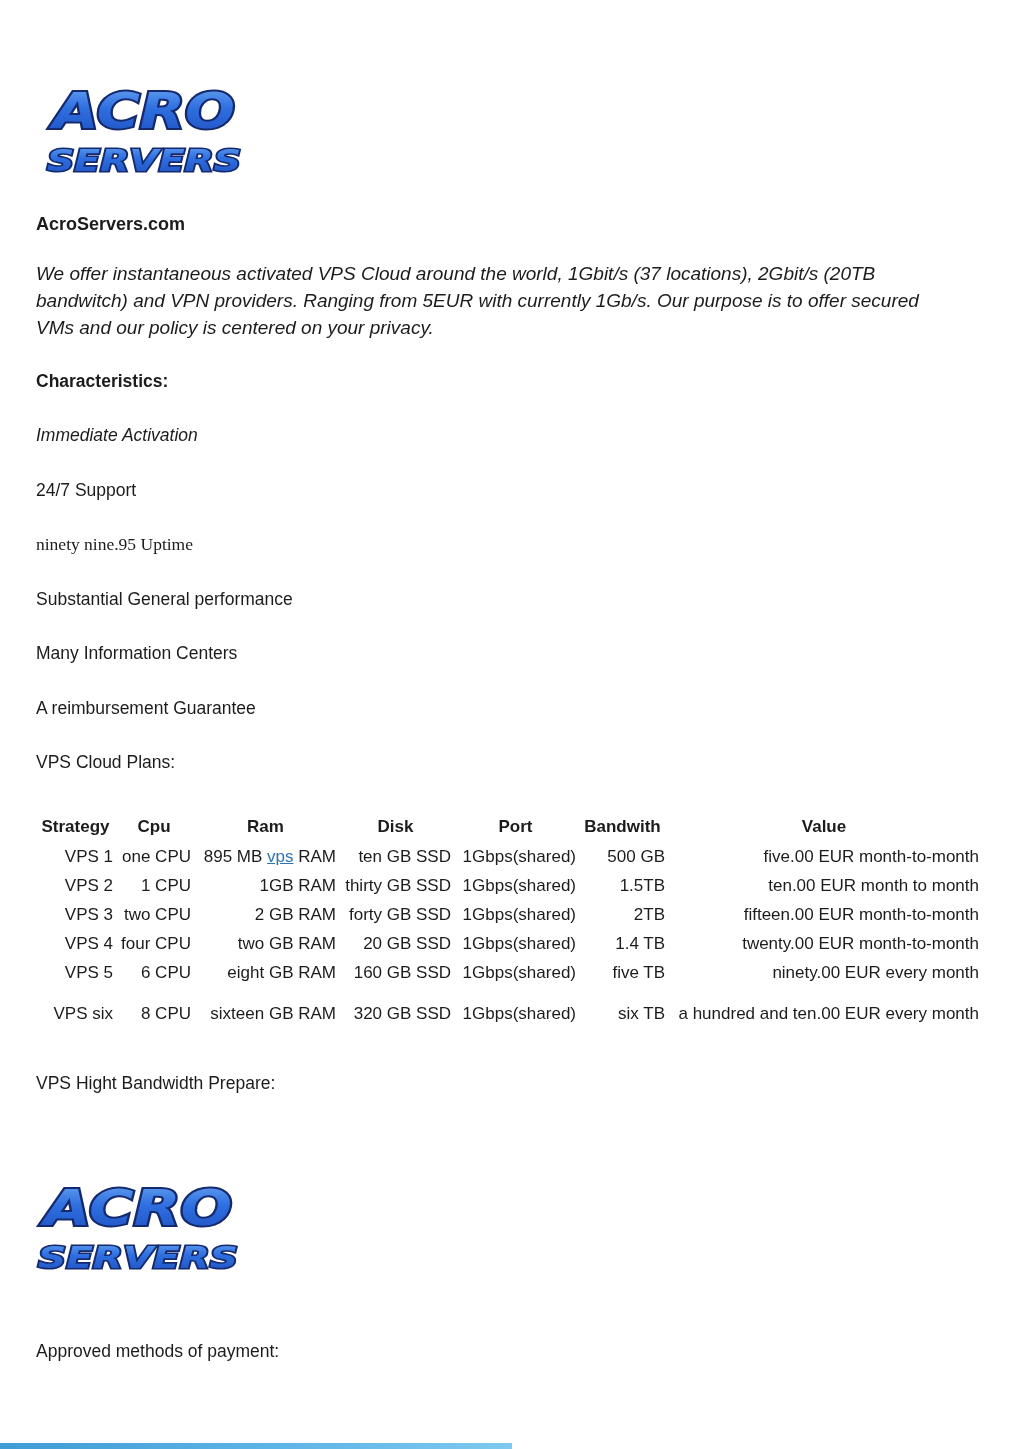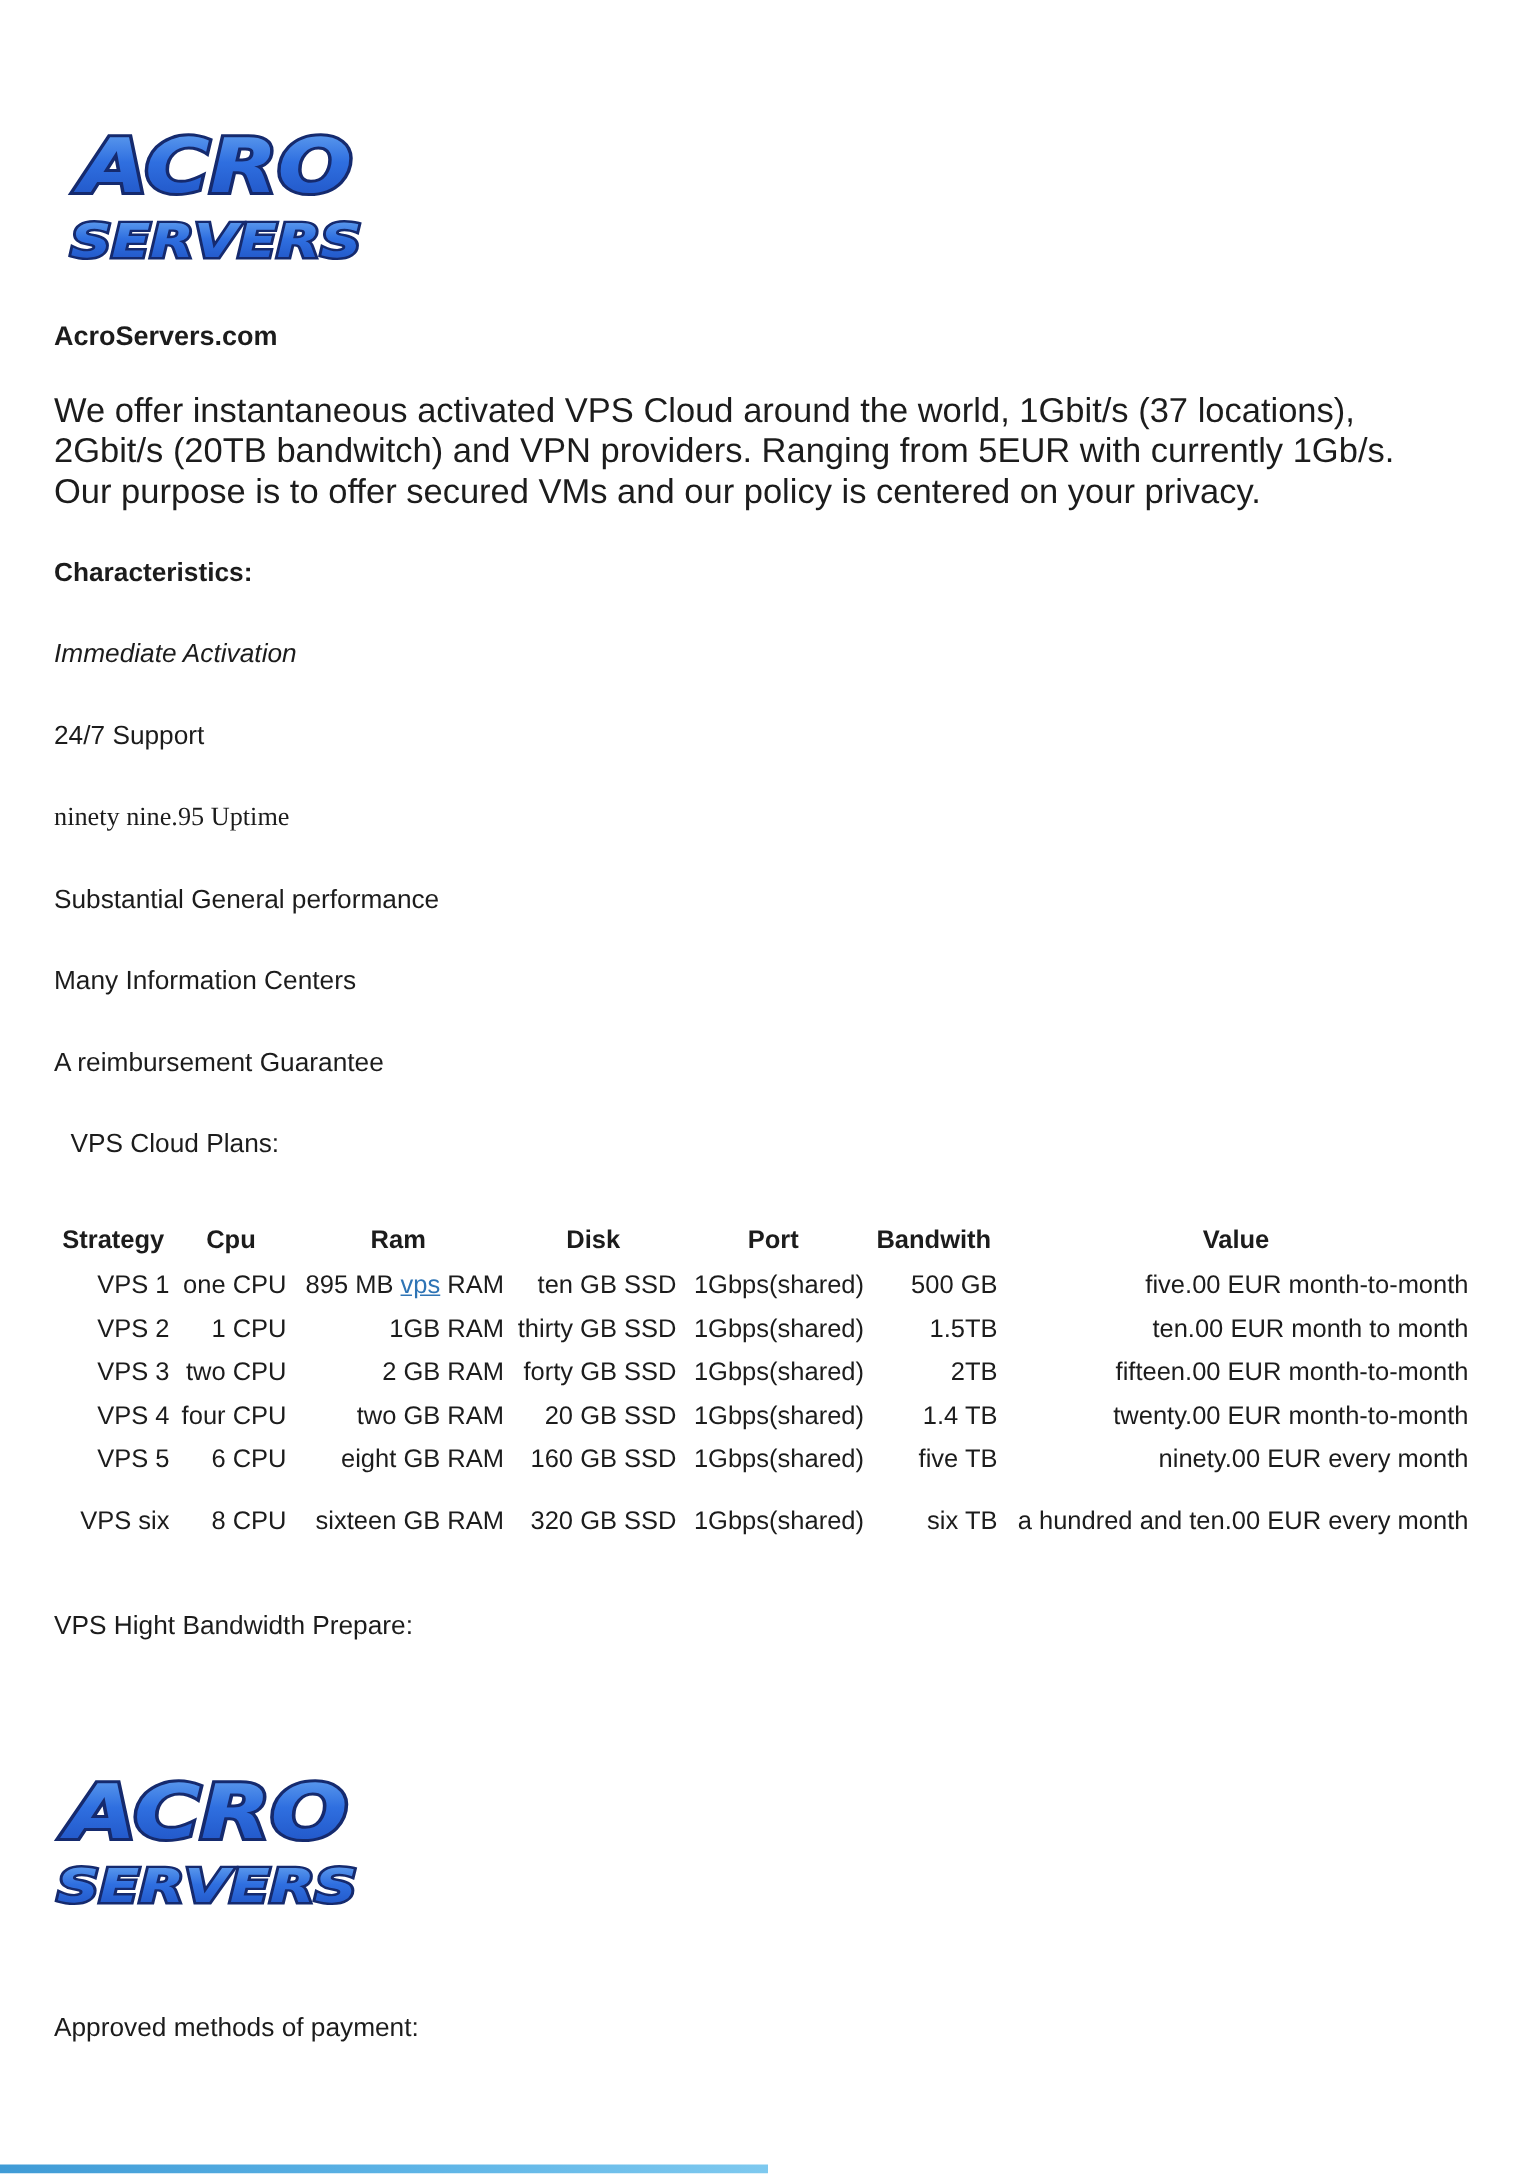--- a/index.html
+++ b/index.html
@@ -11,21 +11,21 @@
     color: #1c1c1c;
     overflow: hidden;
   }
   .abs { position: absolute; }
 
   
   .logo { display: block; }
 
   
   .site-title { left: 36px; top: 214px; font-size: 18px; font-weight: bold; }
-  .intro { left: 36px; top: 260px; width: 920px; font-size: 23px; line-height: 27px; }
+  .intro { left: 36px; top: 260px; width: 920px; font-style: italic; font-size: 19px; line-height: 27px; }
   .section-heading { left: 36px; font-size: 17.5px; font-weight: bold; }
   .plain-line { left: 36px; font-size: 17.5px; }
   .italic { font-style: italic; }
 
   
   .vps-table-wrap { left: 36px; top: 812px; }
   table { border-collapse: collapse; table-layout: fixed; font-size: 17px; }
   th { font-weight: bold; text-align: center; height: 30px; vertical-align: middle; padding: 0; }
   td { text-align: right; height: 29px; vertical-align: middle; padding: 0 2px 0 2px; line-height: 22px; }
   tr.tall td { height: 53px; line-height: 26px; }
@@ -59,21 +59,21 @@
 <p class="abs intro">We offer instantaneous activated VPS Cloud around the world, 1Gbit/s (37 locations), 2Gbit/s (20TB bandwitch) and VPN providers. Ranging from 5EUR with currently 1Gb/s. Our purpose is to offer secured VMs and our policy is centered on your privacy.</p>
 
 <h2 class="abs section-heading" style="top:371px;">Characteristics:</h2>
 <p class="abs plain-line italic" style="top:425px;">Immediate Activation</p>
 <p class="abs plain-line" style="top:480px;">24/7 Support</p>
 <p class="abs plain-line" style="top:534px;font-family:Liberation Serif, serif;">ninety nine.95 Uptime</p>
 <p class="abs plain-line" style="top:589px;">Substantial General performance</p>
 <p class="abs plain-line" style="top:643px;">Many Information Centers</p>
 <p class="abs plain-line" style="top:698px;">A reimbursement Guarantee</p>
 
-<p class="abs plain-line" style="top:752px;margin-left:11px;">VPS Cloud Plans:</p>
+<p class="abs plain-line" style="top:752px;">VPS Cloud Plans:</p>
 
 <div class="abs vps-table-wrap">
   <table>
     <colgroup>
       <col style="width:79px">
         <col style="width:78px">
         <col style="width:145px">
       <col style="width:115px">
         <col style="width:125px">
         <col style="width:89px">

